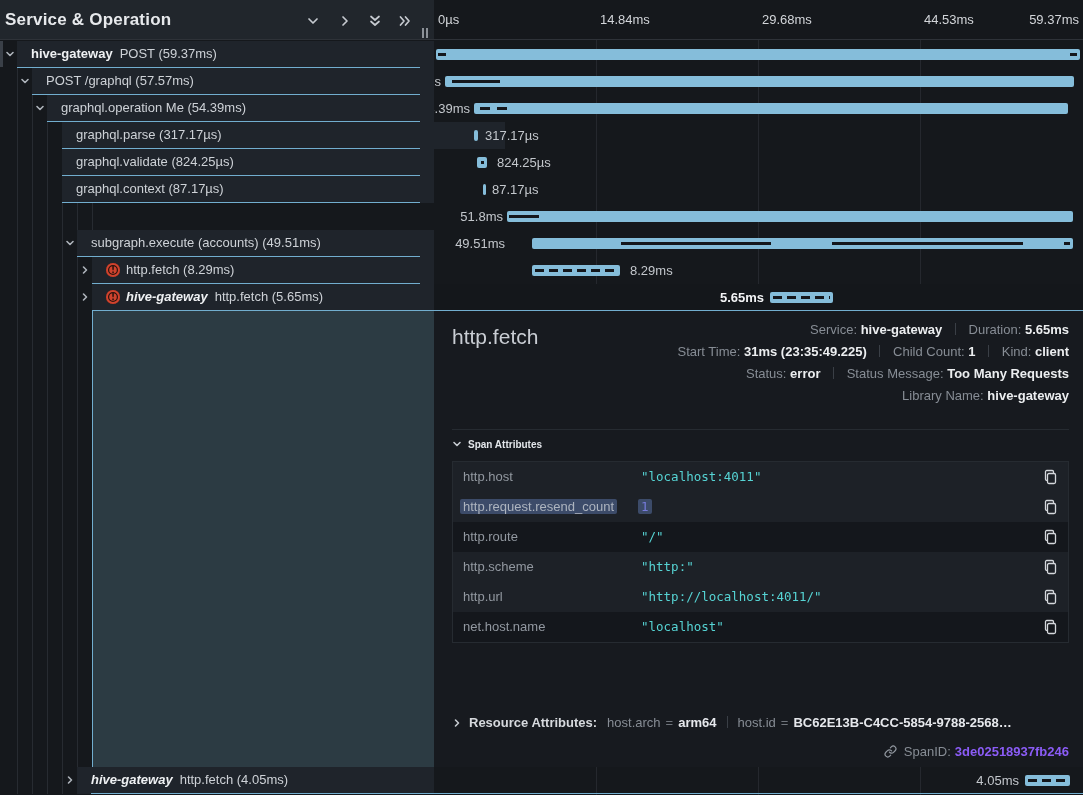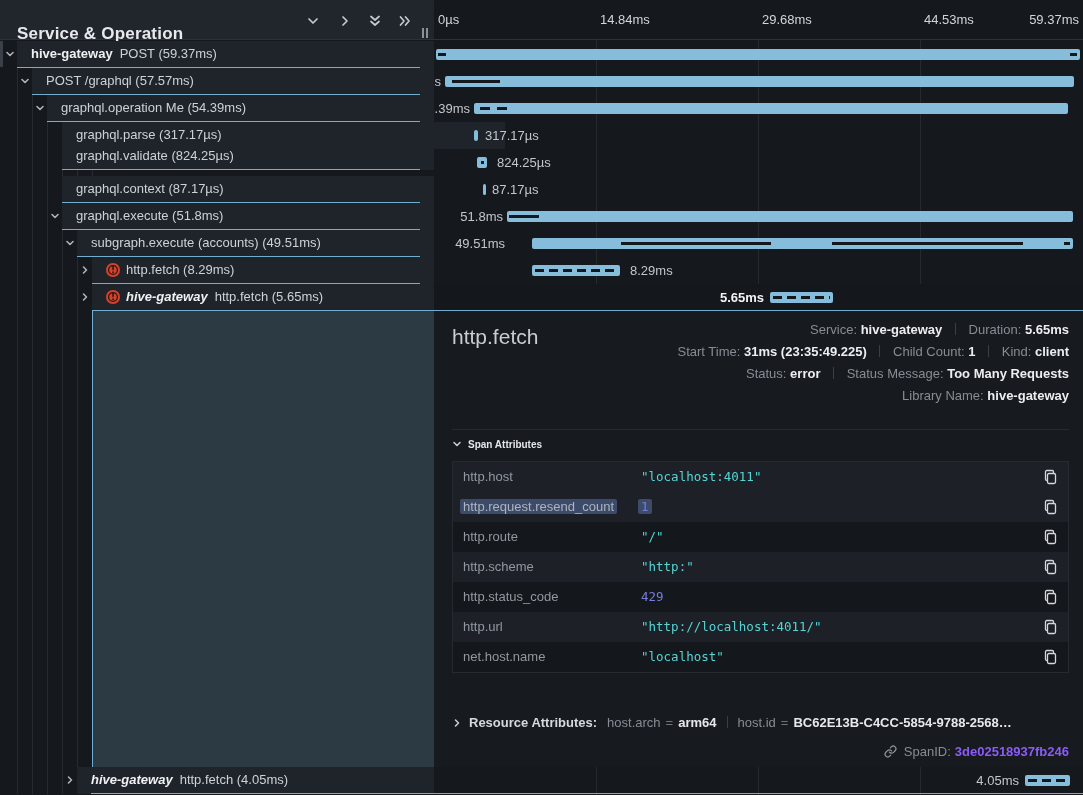--- a/index.html
+++ b/index.html
@@ -10,21 +10,21 @@
     color:#CED2D7;
     position:relative;
     -webkit-font-smoothing:antialiased;
   }
   
   #tree-panel { position:absolute; left:0; top:0; width:434px; height:795px; background:#15181C; z-index:2; }
   #tree-header {
     position:absolute; left:0; top:0; width:434px; height:40px;
     background:#21262C; border-bottom:1px solid #2E3238;
   }
-  #tree-header .title { position:absolute; left:17px; top:10px; font-size:17px; font-weight:bold; color:#E7E9EC; letter-spacing:.2px;margin-top:14px; }
+  #tree-header .title { position:absolute; left:5px; top:10px; font-size:17px; font-weight:bold; color:#E7E9EC; letter-spacing:.2px; }
   .hicon { position:absolute; top:13px; width:16px; height:16px; cursor:pointer; }
   .hicon svg { display:block; }
   #h-collapse-one { left:305px; }
   #h-expand-one   { left:337px; }
   #h-collapse-all { left:367px; }
   #h-expand-all   { left:397px; }
   #divider-handle { position:absolute; left:422px; top:24px; width:8px; height:10px; cursor:col-resize; }
   #divider-handle i { display:inline-block; width:2px; height:10px; background:#8B9097; margin-right:2px; }
 
   .guide { position:absolute; top:41px; bottom:1px; width:1px; background:#272B31; z-index:0; }
@@ -147,39 +147,30 @@
       </span>
     <span class="txt">graphql.operation Me (54.39ms)</span>
     <div class="rb" style="width:373px"></div>
   </div>
 
   <div class="trow" style="top:122px;left:62px;width:443px">
     <span class="txt">graphql.parse (317.17µs)</span>
     <div class="rb" style="width:358px"></div>
   </div>
 
-  <div class="trow" style="top:143px;left:62px;width:372px">
+  <div class="trow" style="top:149px;left:62px;width:372px">
     <span class="txt">graphql.validate (824.25µs)</span>
     <div class="rb" style="width:358px"></div>
   </div>
 
   <div class="trow" style="top:176px;left:62px;width:372px">
     <span class="txt">graphql.context (87.17µs)</span>
     <div class="rb" style="width:358px"></div>
   </div>
 
-  <div class="trow" style="top:203px;left:62px;width:372px">
-    <span class="chev">
-        <svg width="10" height="10" viewBox="0 0 10 10">
-          <path d="M2 3.5 L5 6.5 L8 3.5" stroke="#AEB4BB" stroke-width="1.6" fill="none" stroke-linecap="round" stroke-linejoin="round"></path>
-        </svg>
-      </span>
-    <span class="txt">graphql.execute (51.8ms)</span>
-    <div class="rb" style="width:358px"></div>
-  </div>
 
   <div class="trow" style="top:230px;left:77px;width:357px">
     <span class="chev">
         <svg width="10" height="10" viewBox="0 0 10 10">
           <path d="M2 3.5 L5 6.5 L8 3.5" stroke="#AEB4BB" stroke-width="1.6" fill="none" stroke-linecap="round" stroke-linejoin="round"></path>
         </svg>
       </span>
     <span class="txt">subgraph.execute (accounts) (49.51ms)</span>
     <div class="rb" style="width:343px"></div>
   </div>
@@ -379,28 +370,20 @@
           </svg></span>
     </div>
     <div class="arow even">
       <span class="k">http.scheme</span>
       <span class="v">"http:"</span>
       <span class="copy-btn"><svg width="15" height="16" viewBox="0 0 15 16" fill="none" stroke="#D5D8DC" stroke-width="1.3">
             <rect x="4.5" y="4.5" width="8" height="10" rx="1.5"></rect>
             <path d="M10.5 4.5 V2.8 a1.3 1.3 0 0 0 -1.3 -1.3 H3.8 a1.3 1.3 0 0 0 -1.3 1.3 V10 a1.3 1.3 0 0 0 1.3 1.3 h0.7"></path>
           </svg></span>
     </div>
-    <div class="arow odd">
-      <span class="k">http.status_code</span>
-      <span class="v num">429</span>
-      <span class="copy-btn"><svg width="15" height="16" viewBox="0 0 15 16" fill="none" stroke="#D5D8DC" stroke-width="1.3">
-            <rect x="4.5" y="4.5" width="8" height="10" rx="1.5"></rect>
-            <path d="M10.5 4.5 V2.8 a1.3 1.3 0 0 0 -1.3 -1.3 H3.8 a1.3 1.3 0 0 0 -1.3 1.3 V10 a1.3 1.3 0 0 0 1.3 1.3 h0.7"></path>
-          </svg></span>
-    </div>
     <div class="arow even">
       <span class="k">http.url</span>
       <span class="v">"http://localhost:4011/"</span>
       <span class="copy-btn"><svg width="15" height="16" viewBox="0 0 15 16" fill="none" stroke="#D5D8DC" stroke-width="1.3">
             <rect x="4.5" y="4.5" width="8" height="10" rx="1.5"></rect>
             <path d="M10.5 4.5 V2.8 a1.3 1.3 0 0 0 -1.3 -1.3 H3.8 a1.3 1.3 0 0 0 -1.3 1.3 V10 a1.3 1.3 0 0 0 1.3 1.3 h0.7"></path>
           </svg></span>
     </div>
     <div class="arow odd">
       <span class="k">net.host.name</span>

